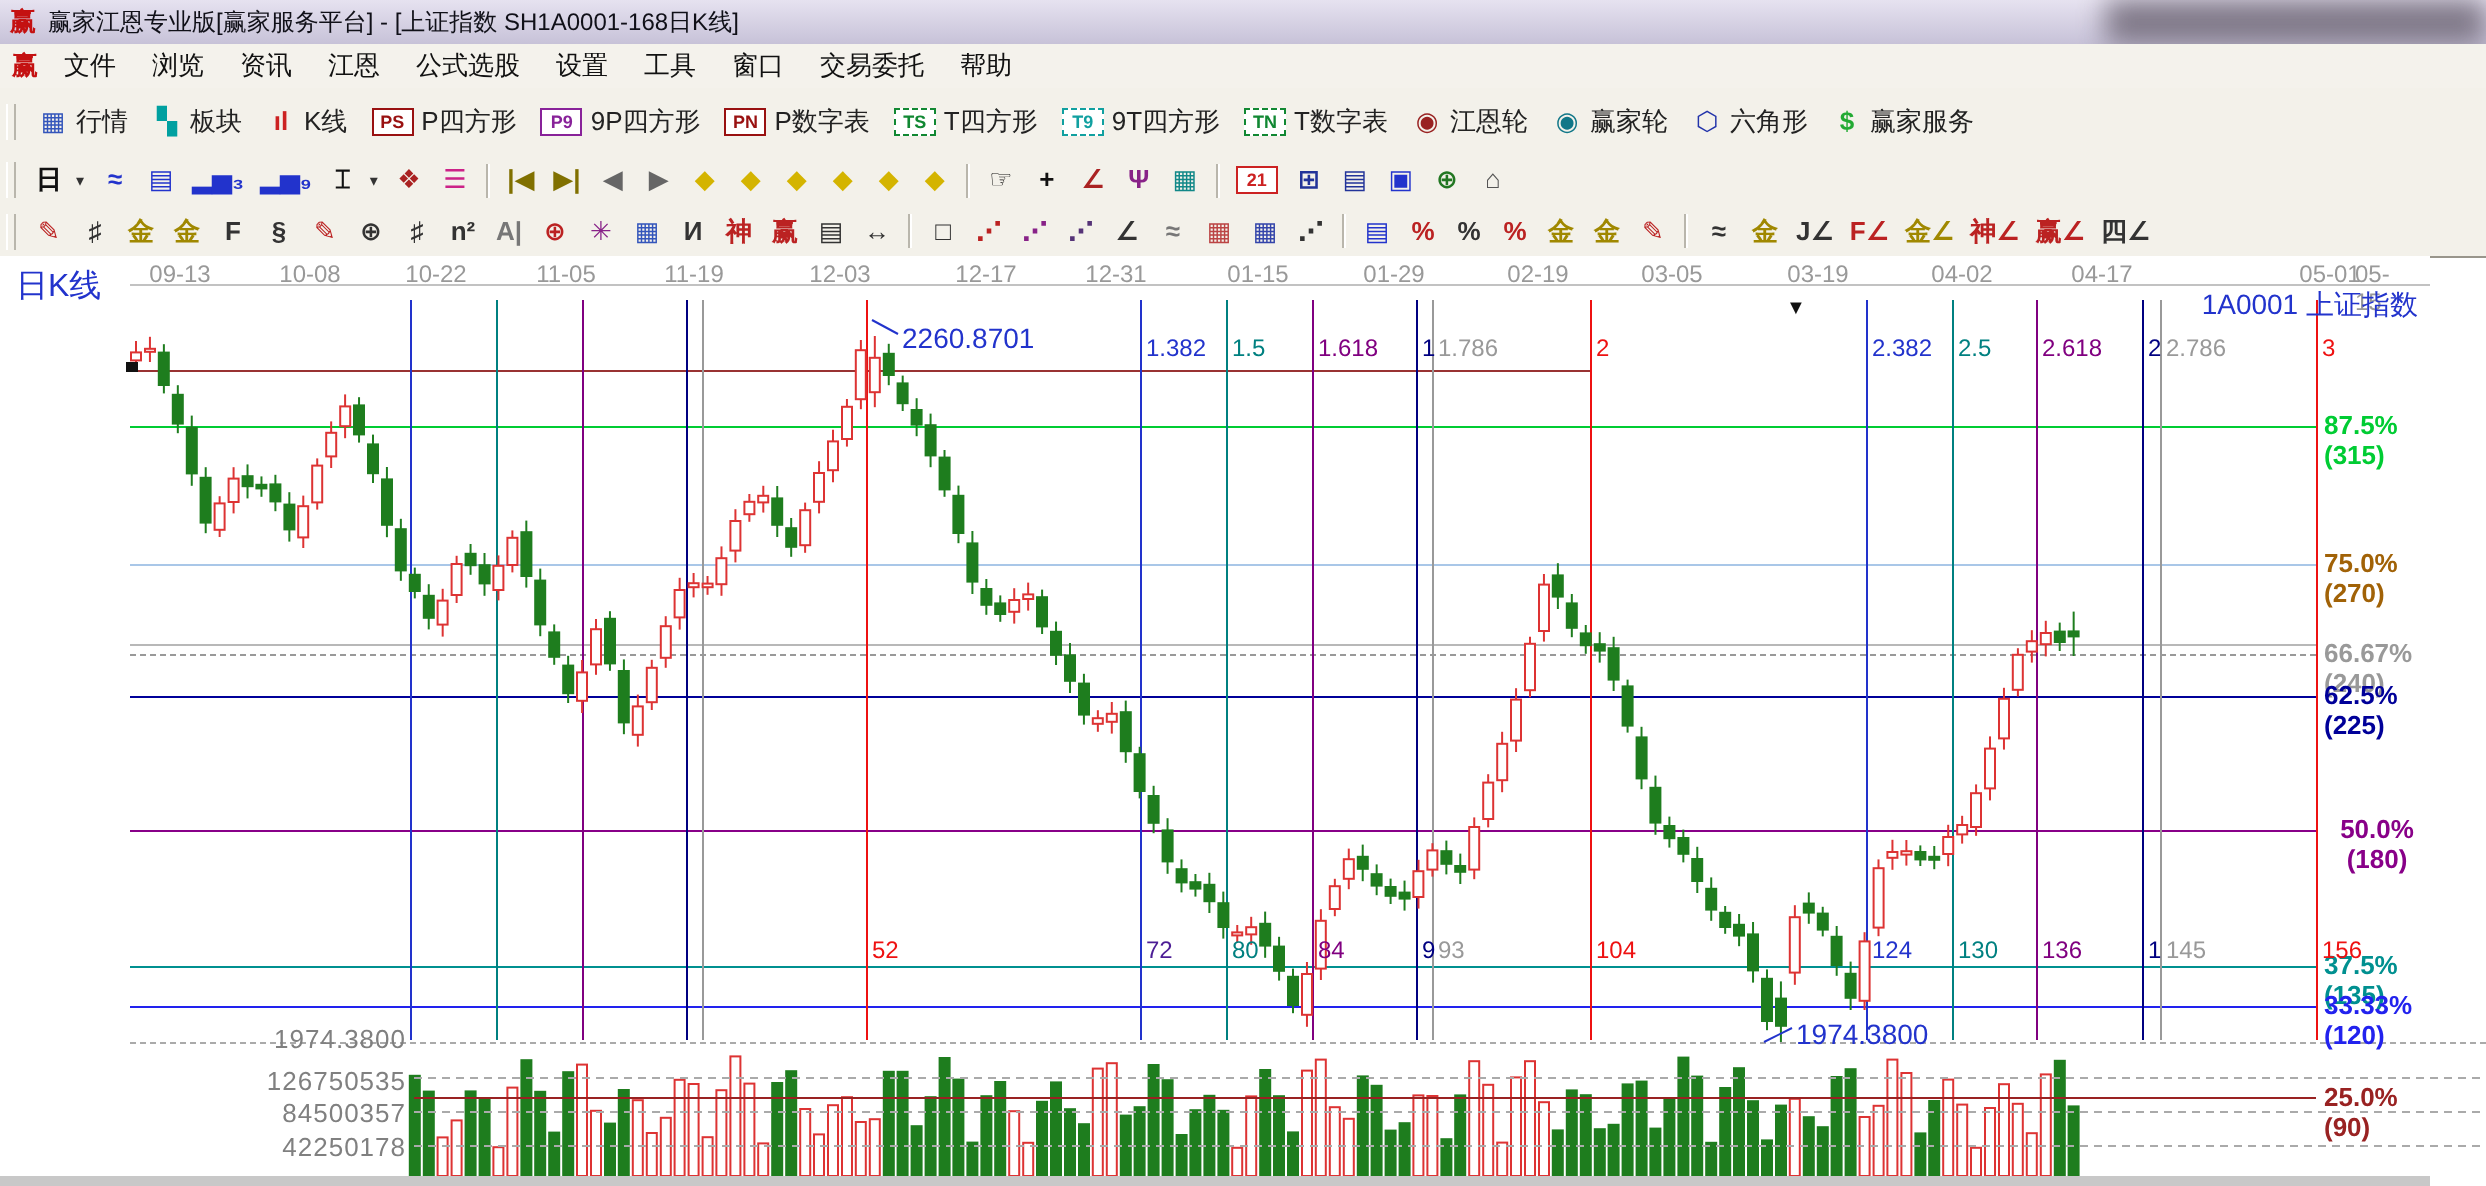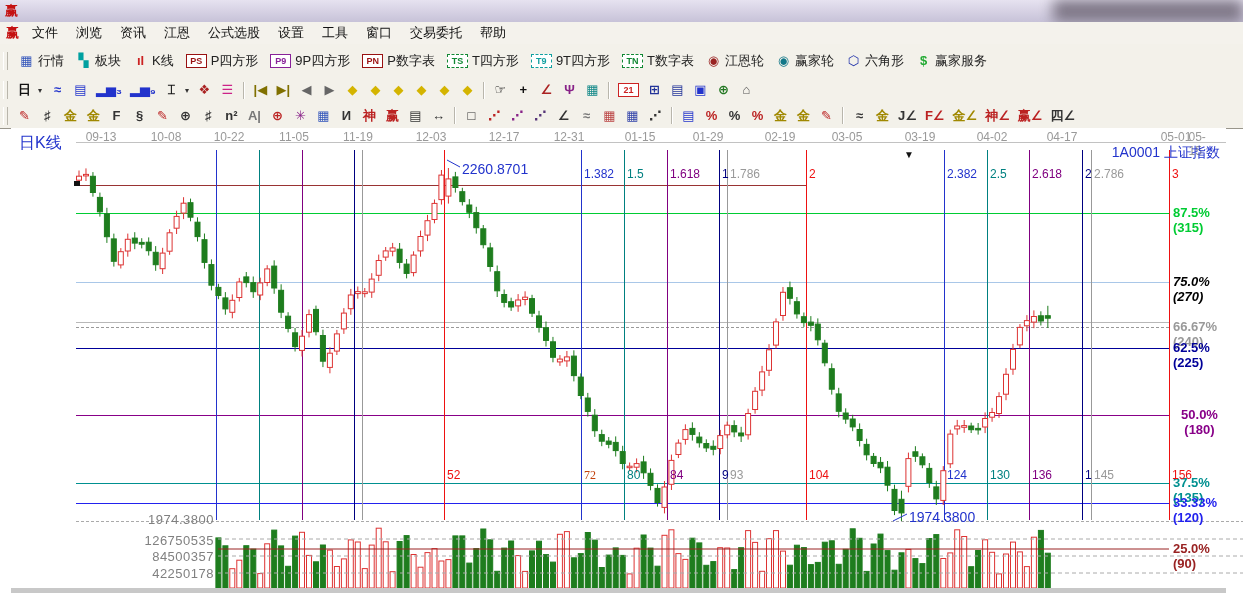--- a/index.html
+++ b/index.html
@@ -38,21 +38,21 @@
   .grip{width:3px;height:18px;border-left:1px solid #fff;border-right:1px solid #b9b6ac;margin:0 5px 0 3px;}
   .tb-btn{display:inline-flex;align-items:center;gap:4px;padding:1px 6px;cursor:default;color:#222;}
   .tb-ico{display:inline-flex;align-items:center;justify-content:center;
     font-size:13px;line-height:14px;min-width:15px;font-weight:bold;}
   .tb-ico.boxed{font-size:9px;font-weight:bold;border:1px solid;line-height:10px;padding:1px 2px;background:#fff;}
   .tb-ico.dashedbox{border-style:dashed;}
   .tb-dd{font-size:8px;color:#333;margin-left:2px;}
   .sep{width:1px;height:17px;background:#b9b6ac;border-right:1px solid #fff;margin:0 4px;}
   .ico-only{padding:2px 4px;}
   
-  .chart{position:absolute;top:128px;left:11px;width:1215px;height:465px;background:#fff;}
+  .chart{position:absolute;top:128px;left:0;width:1215px;height:465px;background:#fff;}
   .pane-label{position:absolute;left:8px;top:5px;color:#2233cc;font-size:16px;z-index:5;}
   .symbol-label{position:absolute;right:6px;top:16px;color:#2233cc;font-size:14px;z-index:5;}
   .date-label{position:absolute;top:2px;color:#999;font-size:12px;z-index:2;transform:translateX(-50%);}
   .date-underline{position:absolute;left:65px;right:0;top:14px;border-top:1px solid #c2c2c2;z-index:1;}
   .hline{position:absolute;height:0;z-index:1;}
   .vline{position:absolute;top:22px;height:370px;width:1px;z-index:1;}
   .hlabel{position:absolute;left:1162px;font-size:13px;font-weight:600;z-index:5;background:transparent;}
   .vtoplabel{position:absolute;top:39px;font-size:12px;z-index:5;}
   .vbotlabel{position:absolute;top:340px;font-size:12px;z-index:5;}
   .annotation{position:absolute;color:#2233cc;font-size:14px;z-index:6;}
@@ -65,20 +65,21 @@
     font-size:34px;font-weight:bold;font-style:italic;letter-spacing:2px;
     color:rgba(255,255,255,0);-webkit-text-stroke:1.4px #cc3030;
   }
   .bottom-strip{position:absolute;left:0;right:0;top:460px;height:5px;background:#c8c8c8;z-index:4;}
 </style>
 </head>
 <body>
 
 <div class="titlebar">
   <span class="app-logo">赢</span>
+  <span>赢家江恩专业版[赢家服务平台] - [上证指数  SH1A0001-168日K线]</span>
   <div class="title-blur"></div>
 </div>
 
 <div class="menubar">
   <span class="app-logo">赢</span>
   <span id="menu-items"><span class="menu-item">文件</span><span class="menu-item">浏览</span><span class="menu-item">资讯</span><span class="menu-item">江恩</span><span class="menu-item">公式选股</span><span class="menu-item">设置</span><span class="menu-item">工具</span><span class="menu-item">窗口</span><span class="menu-item">交易委托</span><span class="menu-item">帮助</span></span>
 </div>
 
 <div class="toolbar" id="tb1">
     <span class="grip"></span>
@@ -389,21 +390,21 @@
     <span class="date-label" style="left: 836px;">03-05</span>
     <span class="date-label" style="left: 909px;">03-19</span>
     <span class="date-label" style="left: 981px;">04-02</span>
     <span class="date-label" style="left: 1051px;">04-17</span>
     <span class="date-label" style="left: 1121px; margin-left: 44px;">05-01</span>
     <span class="date-label" style="left: 1190px;">05-15</span>
     <div class="hline" style="left: 65px; width: 730px; top: 57px; border-top: 1px solid rgb(153, 51, 51);"></div>
     <div class="hline" style="left: 65px; width: 1093px; top: 85px; border-top: 1px solid rgb(0, 204, 51);"></div>
     <span class="hlabel" style="top: 77px; color: rgb(0, 204, 51);">87.5%(315)</span>
     <div class="hline" style="left: 65px; width: 1093px; top: 154px; border-top: 1px solid rgb(169, 199, 232);"></div>
-    <span class="hlabel" style="top: 146px; color: #000000; font-style: italic;">75.0%(270)</span>
+    <span class="hlabel" style="top: 146px; color: #a16207;">75.0%(270)</span>
     <div class="hline" style="left: 65px; width: 1093px; top: 194px; border-top: 1px solid rgb(184, 184, 184);"></div>
     <div class="hline" style="left: 65px; width: 1093px; top: 199px; border-top: 1px dashed rgb(153, 153, 153);"></div>
     <span class="hlabel" style="top: 191px; color: rgb(153, 153, 153);">66.67%(240)</span>
     <div class="hline" style="left: 65px; width: 1093px; top: 220px; border-top: 1px solid rgb(0, 0, 153);"></div>
     <span class="hlabel" style="top: 212px; color: rgb(0, 0, 153);">62.5%(225)</span>
     <div class="hline" style="left: 65px; width: 1093px; top: 287px; border-top: 1px solid rgb(136, 0, 136);"></div>
     <span class="hlabel" style="top: 279px; color: rgb(136, 0, 136); text-align: center;">50.0%(180)</span>
     <div class="hline" style="left: 65px; width: 1093px; top: 355px; border-top: 1px solid rgb(0, 144, 144);"></div>
     <span class="hlabel" style="top: 347px; color: rgb(0, 144, 144);">37.5%(135)</span>
     <div class="hline" style="left: 65px; width: 1093px; top: 375px; border-top: 1px solid rgb(34, 34, 238);"></div>
@@ -411,21 +412,21 @@
     <div class="hline" style="left: 65px; width: 1178px; top: 393px; border-top: 1px dashed rgb(170, 170, 170);"></div>
     <div class="vline" style="left: 205px; background: rgb(34, 51, 204);"></div>
     <div class="vline" style="left: 248px; background: rgb(0, 128, 128);"></div>
     <div class="vline" style="left: 291px; background: rgb(128, 0, 128);"></div>
     <div class="vline" style="left: 343px; background: rgb(0, 0, 128);"></div>
     <div class="vline" style="left: 351px; background: rgb(153, 153, 153);"></div>
     <div class="vline" style="left: 433px; background: rgb(238, 17, 17);"></div>
     <span class="vbotlabel" style="left: 436px; color: rgb(238, 17, 17);">52</span>
     <div class="vline" style="left: 570px; background: rgb(34, 51, 204);"></div>
     <span class="vtoplabel" style="left: 573px; color: rgb(34, 51, 204);">1.382</span>
-    <span class="vbotlabel" style="left: 573px; color: #c2410c; font-family: Liberation Serif, serif;">72</span>
+    <span class="vbotlabel" style="left: 573px; color: #4c1d95;">72</span>
     <div class="vline" style="left: 613px; background: rgb(0, 128, 128);"></div>
     <span class="vtoplabel" style="left: 616px; color: rgb(0, 128, 128);">1.5</span>
     <span class="vbotlabel" style="left: 616px; color: rgb(0, 128, 128);">80</span>
     <div class="vline" style="left: 656px; background: rgb(128, 0, 128);"></div>
     <span class="vtoplabel" style="left: 659px; color: rgb(128, 0, 128);">1.618</span>
     <span class="vbotlabel" style="left: 659px; color: rgb(128, 0, 128);">84</span>
     <div class="vline" style="left: 708px; background: rgb(0, 0, 128);"></div>
     <span class="vtoplabel" style="left: 711px; color: rgb(0, 0, 128);">1</span>
     <span class="vbotlabel" style="left: 711px; color: rgb(0, 0, 128);">9</span>
     <div class="vline" style="left: 716px; background: rgb(153, 153, 153);"></div>

